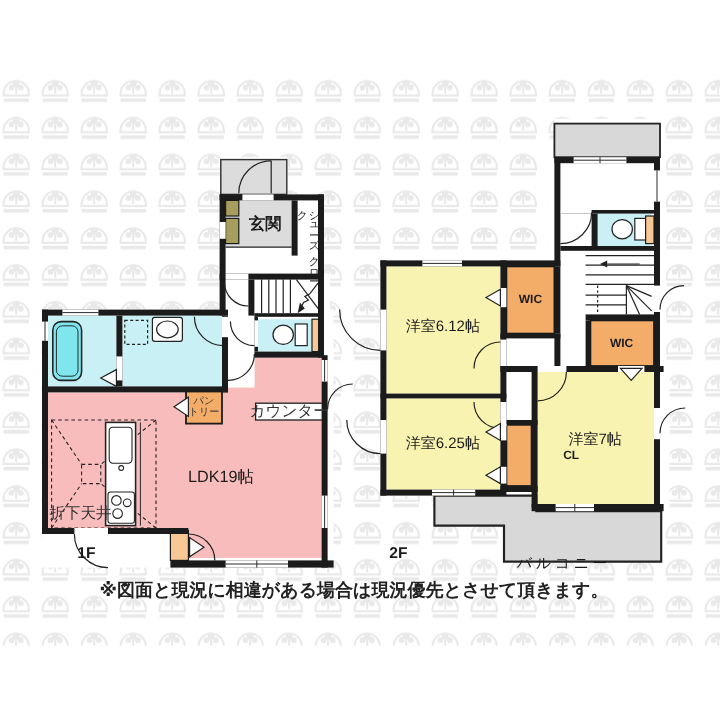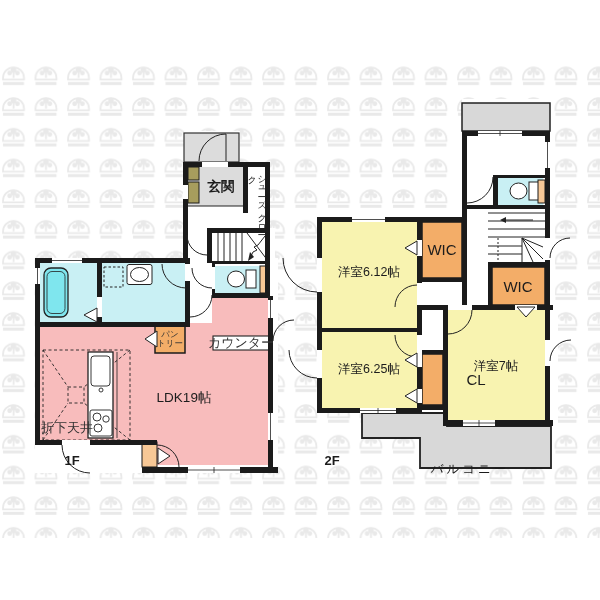--- a/index.html
+++ b/index.html
@@ -5,21 +5,21 @@
   html,body{margin:0;padding:0;background:#ffffff;}
   #stage{position:relative;width:600px;height:600px;background:#fff;overflow:hidden;
          font-family:"Liberation Sans","DejaVu Sans",sans-serif;}
   #plan-svg{position:absolute;left:0;top:0;}
   .lbl{position:absolute;transform:translate(-50%,-50%);white-space:nowrap;
        color:#1c1c1c;font-size:12.5px;line-height:1.1;text-align:center;}
   .lbl.big{font-size:13.5px;}
   .lbl.small{font-size:13px;color:#333;}
   .lbl.tiny{font-size:8.5px;color:#333;}
   .lbl.bold{font-weight:bold;font-size:13px;}
-  .lbl.wic{font-size:15px;font-weight:400;}
+  .lbl.wic{font-size:10px;font-weight:700;}
   .lbl.spread{letter-spacing:3px;}
   .vtext{position:absolute;writing-mode:vertical-rl;text-orientation:mixed;
          font-size:9px;line-height:10px;letter-spacing:1px;color:#222;}
   .note{position:absolute;transform:translate(-50%,-50%);white-space:nowrap;
         font-size:15px;font-weight:600;color:#222;}
 </style>
 </head>
 <body>
 
 <div id="stage">
@@ -318,14 +318,15 @@
 <div class="lbl wic" style="left:518px;top:287px;">WIC</div>
 
 <div class="lbl" style="left:369px;top:370px;">洋室6.25帖</div>
 
 <div class="lbl wic" style="left:432px;top:380px;margin-left:44px;">CL</div>
 
 <div class="lbl" style="left:496px;top:367px;">洋室7帖</div>
 
 <div class="lbl spread" style="left:470px;top:470px;">バルコニー</div>
 
+<div class="note" style="left:295px;top:492px;">※図面と現況に相違がある場合は現況優先とさせて頂きます。</div>
 
 </div>
 
 </body></html>

